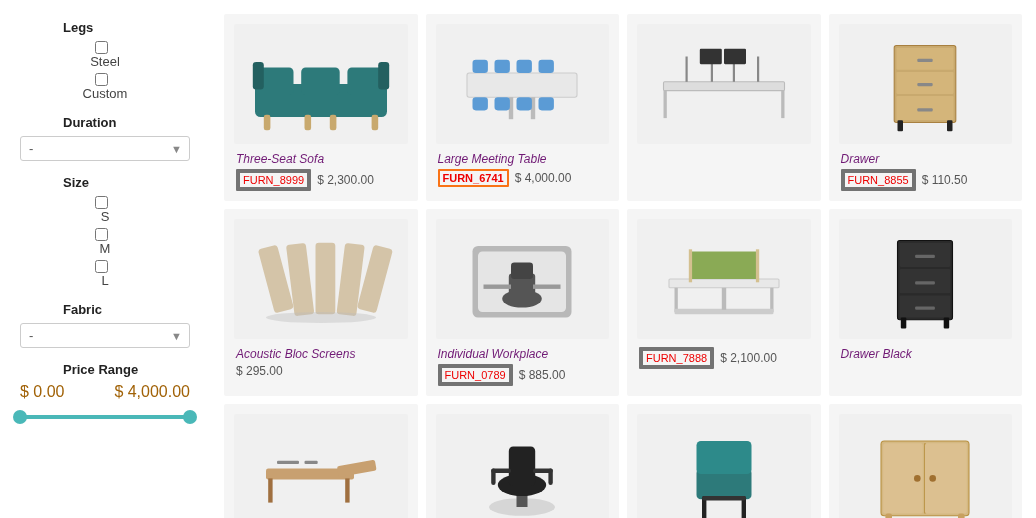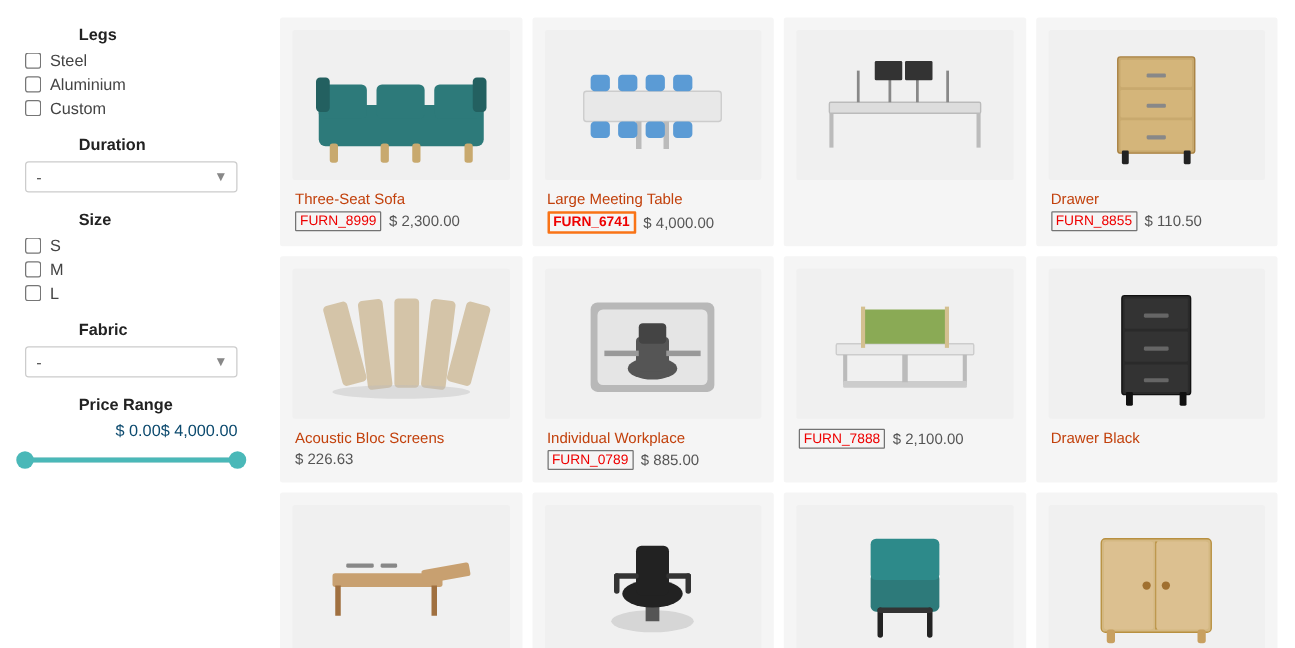--- a/index.html
+++ b/index.html
@@ -30,20 +30,21 @@
       margin-bottom: 6px;
       color: #222;
       padding-left: 43px;
     }
     .filter-option {
       display: flex;
       align-items: center;
       margin-bottom: 4px;
       font-size: 13px;
       color: #444;
+      flex-direction: column;
     }
     .filter-option input[type="checkbox"] {
       margin-right: 7px;
       width: 13px;
       height: 13px;
     }
     .filter-select-wrapper {
       position: relative;
       display: inline-block;
       width: 170px;
@@ -64,23 +65,23 @@
       position: absolute;
       right: 8px;
       top: 50%;
       transform: translateY(-50%);
       pointer-events: none;
       color: #888;
       font-size: 11px;
     }
     .price-range-values {
       display: flex;
-      justify-content: flex-end;
-      font-size: 13px;
-      color: #0c4a6e;
+      justify-content: space-between;
+      font-size: 16px;
+      color: #a16207;
       margin-bottom: 6px;
     }
     .range-slider-container {
       position: relative;
       height: 20px;
       width: 170px;
     }
     .range-track {
       position: absolute;
       top: 50%;
@@ -138,36 +139,37 @@
       align-items: center;
       justify-content: center;
       margin-bottom: 8px;
       border-radius: 2px;
       overflow: hidden;
     }
     .product-info {
       padding: 0 2px;
     }
     .product-name {
-      color: #c2410c;
+      color: #701a75;
       font-size: 12px;
       margin-bottom: 3px;
       font-weight: normal;
       text-decoration: none;
+      font-style: italic;
     }
     .product-meta {
       display: flex;
       align-items: center;
       gap: 6px;
       flex-wrap: wrap;
     }
     .product-sku {
       font-size: 11px;
       color: #e00;
-      border: 1px solid #737373;
+      border: 4px solid #737373;
       padding: 1px 3px;
       border-radius: 1px;
     }
     .product-sku.highlighted {
       border: 2px solid #f97316;
       font-weight: bold;
     }
     .product-price {
       font-size: 12px;
       color: #555;
@@ -184,24 +186,20 @@
 
 <div class="page-wrapper">
 
   <div class="sidebar">
 
     <div class="filter-section">
       <div class="filter-title">Legs</div>
       <label class="filter-option">
         <input type="checkbox" style="">
         <span>Steel</span>
-      </label>
-      <label class="filter-option">
-        <input type="checkbox" style="">
-        <span>Aluminium</span>
       </label>
       <label class="filter-option">
         <input type="checkbox" style="">
         <span>Custom</span>
       </label>
     </div>
 
     <div class="filter-section">
       <div class="filter-title">Duration</div>
       <div class="filter-select-wrapper">
@@ -363,21 +361,21 @@
           <rect x="65" y="17" width="18" height="65" rx="3" fill="#d4c4a8"></rect>
           <rect x="88" y="18" width="18" height="65" rx="3" fill="#d4c4a8" transform="rotate(7 97 50)"></rect>
           <rect x="110" y="20" width="18" height="60" rx="3" fill="#d4c4a8" transform="rotate(15 119 50)"></rect>
 
           <ellipse cx="70" cy="85" rx="50" ry="5" fill="#bbb" opacity="0.4"></ellipse>
         </svg>
       </div>
       <div class="product-info">
         <div class="product-name">Acoustic Bloc Screens</div>
         <div class="product-meta">
-          <span class="product-price">$ 226.63</span>
+          <span class="product-price">$ 295.00</span>
         </div>
       </div>
     </div>
 
     <div class="product-card">
       <div class="product-image-area">
         <svg class="product-svg" viewBox="0 0 140 100" xmlns="http://www.w3.org/2000/svg">
 
           <rect x="25" y="20" width="90" height="65" rx="5" fill="#b8b8b8"></rect>
           <rect x="30" y="25" width="80" height="55" rx="4" fill="#e5e5e5"></rect>

